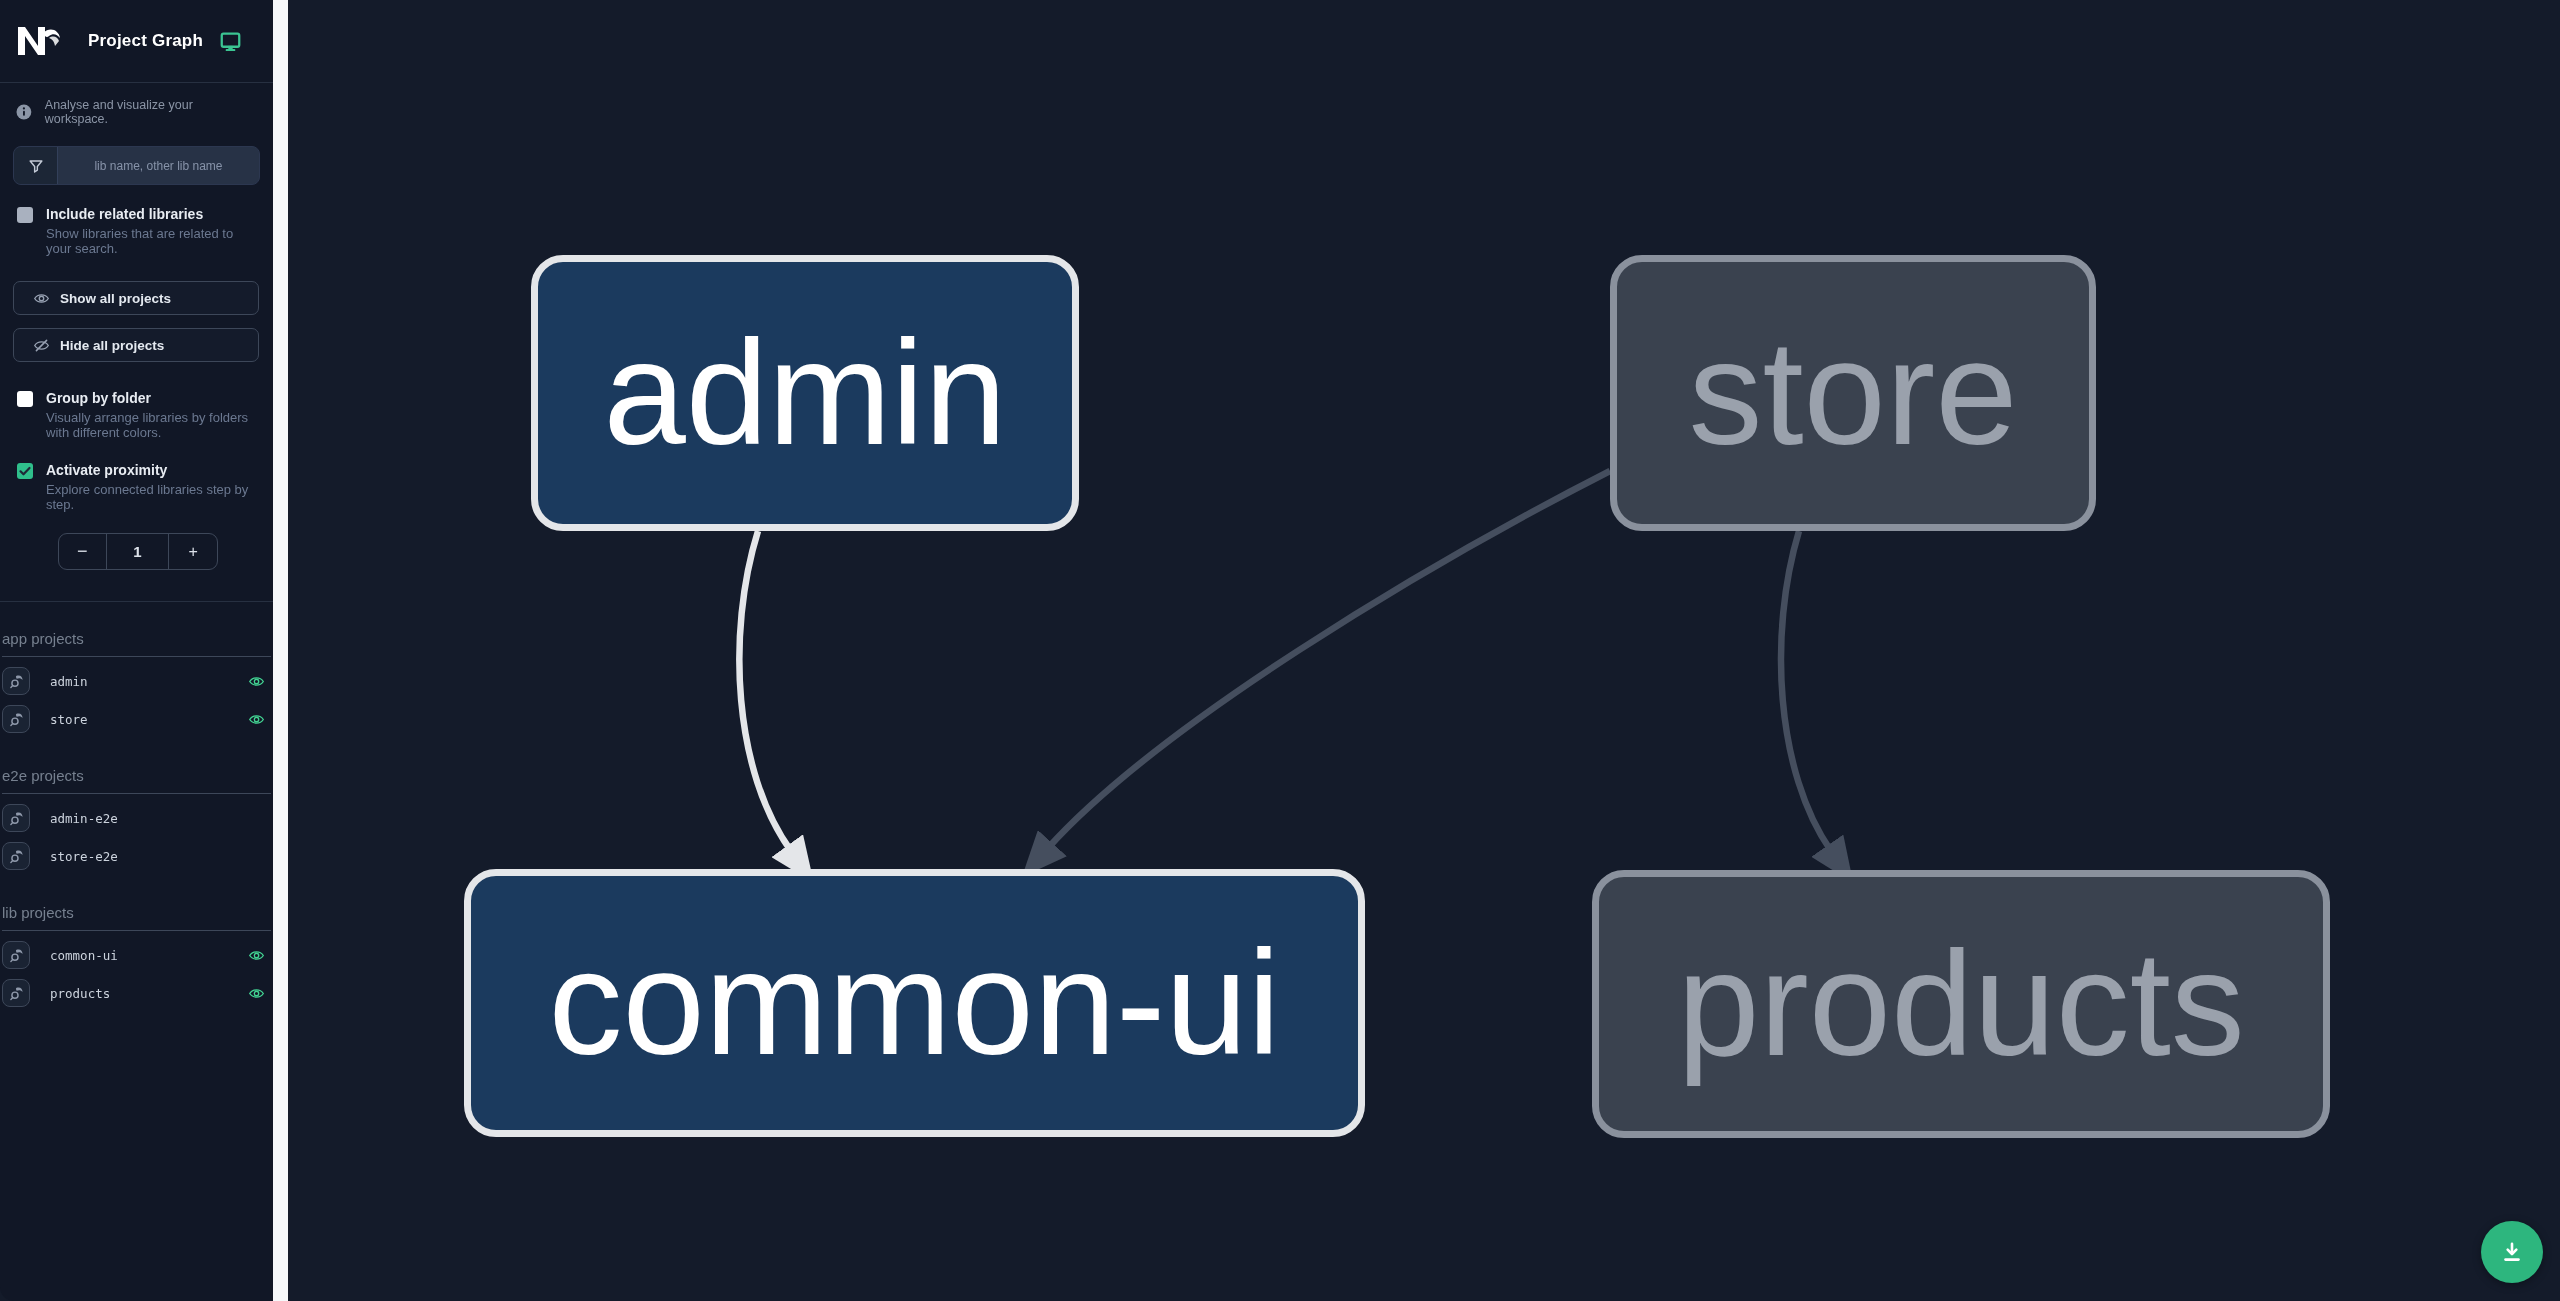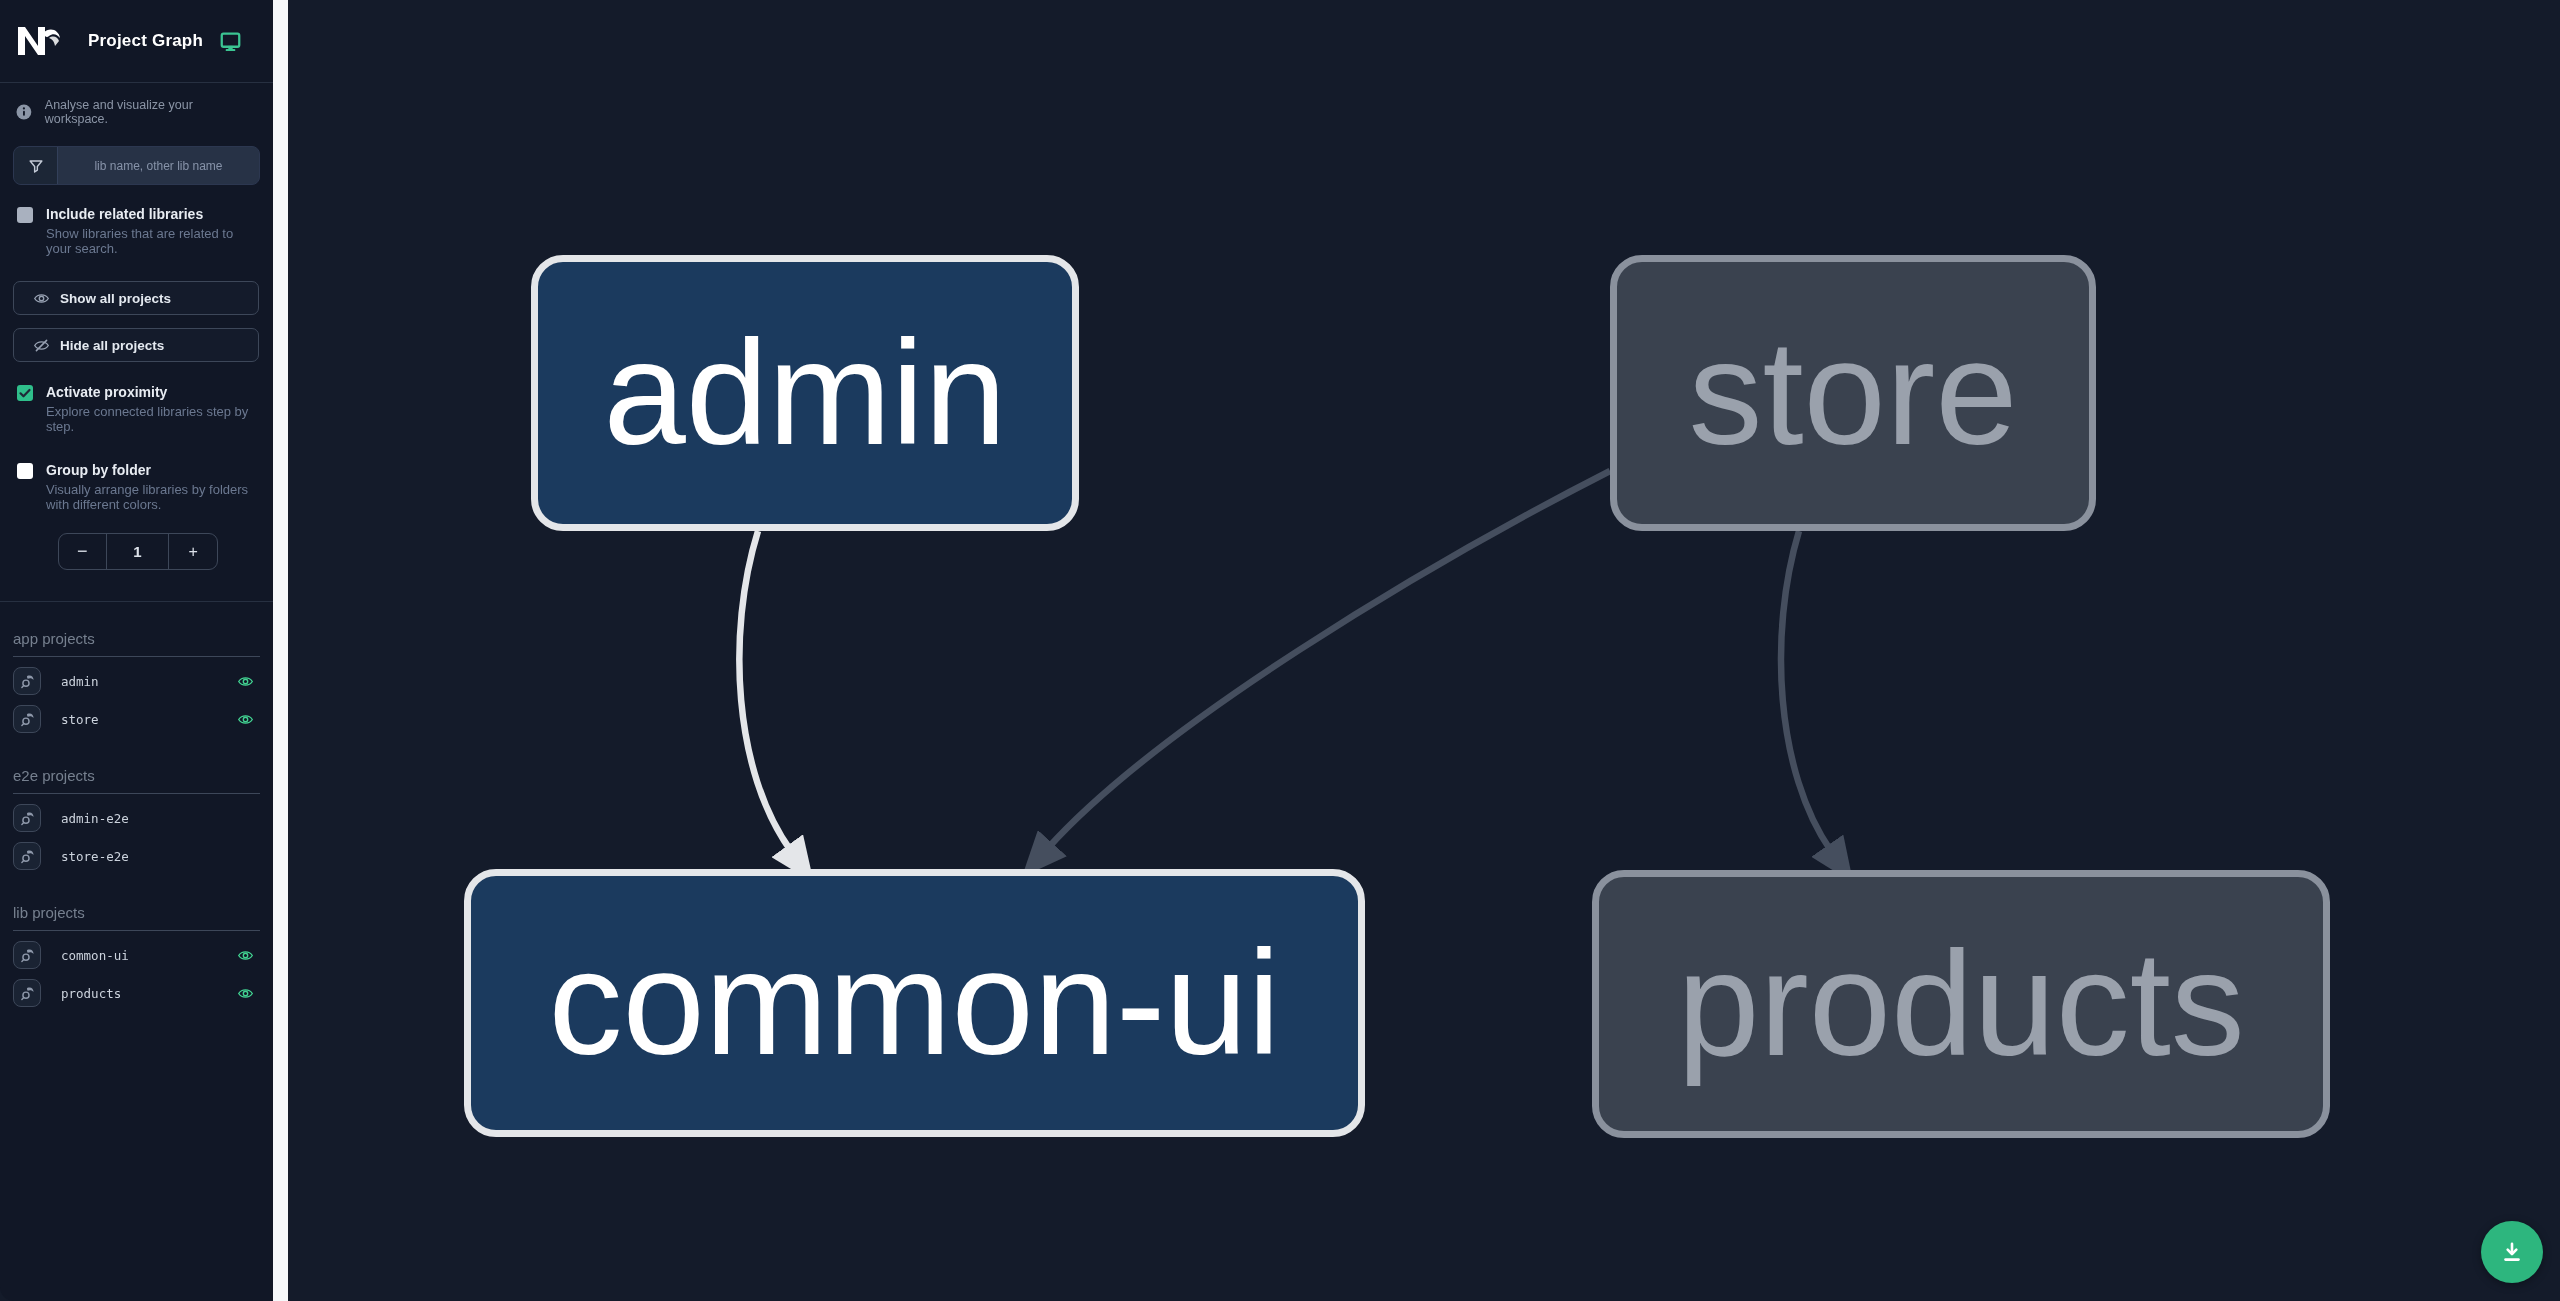--- a/index.html
+++ b/index.html
@@ -67,21 +67,21 @@
 
   .stepper{margin-left:58px;margin-top:21px;width:160px;height:37px;display:flex;
            border:1px solid var(--border);border-radius:9px;overflow:hidden;}
   .stepper .cell{display:flex;align-items:center;justify-content:center;color:#dde2ea;font-size:16px;cursor:pointer;}
   .stepper .dec{width:48px;border-right:1px solid var(--border);font-size:18px;}
   .stepper .val{width:62px;font-weight:700;font-size:15px;cursor:default;}
   .stepper .inc{width:49px;border-left:1px solid var(--border);}
 
   .hr{height:1px;background:var(--divider);margin-top:31px;}
 
-  #sections{padding:0 13px;}
+  #sections{padding:0 2px;}
   .sec-h{margin-top:28px;font-size:15px;font-weight:400;color:var(--heading);
          padding-bottom:9px;border-bottom:1px solid var(--border);}
   .proj-item{display:flex;align-items:center;margin-top:10px;height:28px;}
   .focus-btn{width:28px;height:28px;border-radius:8px;border:1px solid var(--border);background:#1a2333;
              display:flex;align-items:center;justify-content:center;cursor:pointer;}
   .proj-name{margin-left:20px;font-family:"DejaVu Sans Mono",monospace;font-size:12.5px;color:var(--mono-text);}
   .eye-wrap{margin-left:auto;margin-right:6px;width:17px;height:17px;cursor:pointer;}
   .eye-wrap.hidden{visibility:hidden;}
 
   
@@ -172,36 +172,36 @@
   </div>
 
   <div class="sb-btn" style="margin-top:13px;">
     <svg width="17" height="17" viewBox="0 0 20 20">
       <path d="M2 10 c3.6-5.6 12.4-5.6 16 0 c-3.6 5.6-12.4 5.6-16 0 z" fill="none" stroke="var(--icon-gray)" stroke-width="1.6"></path>
       <path d="M4 16 L16 4" stroke="var(--icon-gray)" stroke-width="1.8" stroke-linecap="round"></path>
     </svg>
     <span class="lbl">Hide all projects</span>
   </div>
 
+  <div class="cb-row" style="margin-top:28px;">
+    <div class="cb-box white">
+      
+    </div>
+    <span class="cb-label">Group by folder</span>
+    <span class="cb-desc">Visually arrange libraries by folders with different colors.</span>
+  </div>
+
   <div class="cb-row" style="margin-top:22px;">
     <div class="cb-box white is-checked">
       <svg viewBox="0 0 16 16">
           <path d="M3.5 8.3 l3 3 L12.5 5" fill="none" stroke="#1f2937" stroke-width="2.2" stroke-linecap="round" stroke-linejoin="round"></path>
         </svg>
     </div>
     <span class="cb-label">Activate proximity</span>
     <span class="cb-desc">Explore connected libraries step by step.</span>
-  </div>
-
-  <div class="cb-row" style="margin-top:28px;">
-    <div class="cb-box white">
-      
-    </div>
-    <span class="cb-label">Group by folder</span>
-    <span class="cb-desc">Visually arrange libraries by folders with different colors.</span>
   </div>
 
   <div class="stepper">
     <div class="cell dec">−</div>
     <div class="cell val">1</div>
     <div class="cell inc">+</div>
   </div>
 
   <div class="hr"></div>
 

